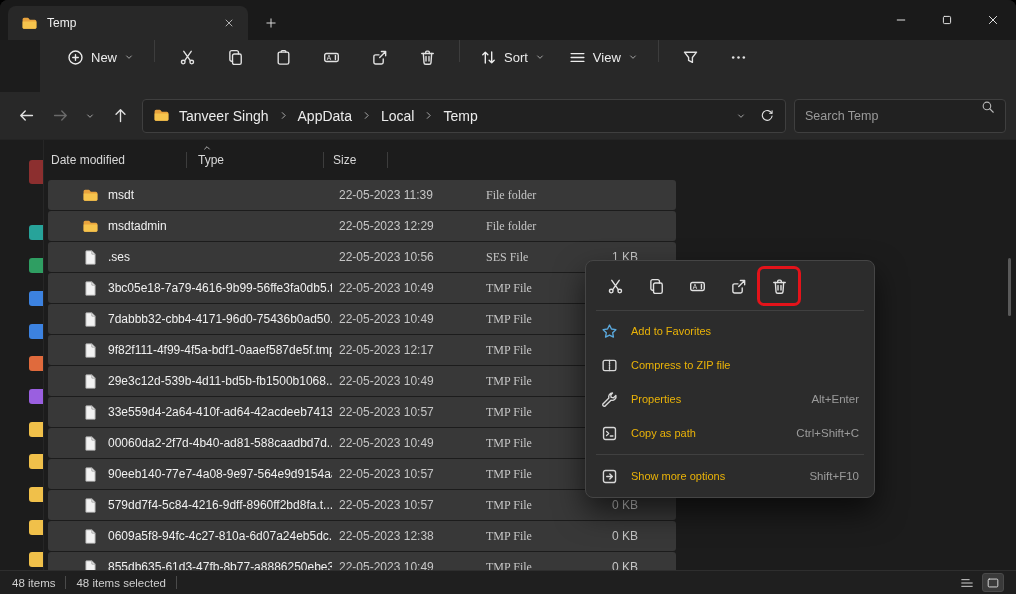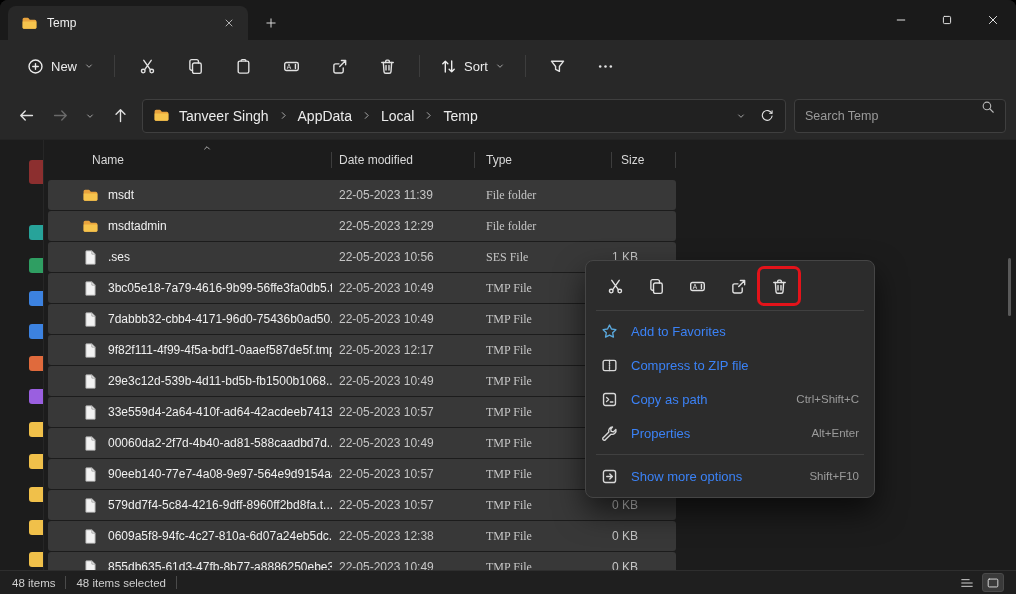--- a/index.html
+++ b/index.html
@@ -20,21 +20,21 @@
   .titlebar{height:40px;background:#1a1a1a;display:flex;align-items:flex-start;}
   .tab{margin:6px 0 0 8px;width:240px;height:34px;background:var(--bar);border-radius:8px 8px 0 0;
     display:flex;align-items:center;gap:9px;padding:0 8px 0 13px;}
   .tab-title{font-size:12px;color:#f0f0f0;}
   .tab-close{margin-left:auto;width:22px;height:22px;border-radius:4px;display:flex;align-items:center;justify-content:center;color:#cfcfcf;}
   .newtab{width:30px;height:30px;margin:8px 0 0 8px;display:flex;align-items:center;justify-content:center;color:#dcdcdc;border-radius:4px;}
   .wincontrols{margin-left:auto;display:flex;height:40px;}
   .wcbtn{width:46px;height:40px;display:flex;align-items:center;justify-content:center;color:#e6e6e6;}
 
   
-  .commandbar{height:52px;background:var(--bar);display:flex;align-items:center;padding:0 16px;gap:2px;}
+  .commandbar{height:52px;background:var(--bar);display:flex;align-items:flex-start;padding:0 16px;gap:2px;margin-left:40px;}
   .tbtn{display:flex;align-items:center;gap:7px;padding:0 11px;height:34px;border-radius:4px;color:#ececec;font-size:13px;}
   .ibtn{width:46px;height:34px;display:flex;align-items:center;justify-content:center;border-radius:4px;color:#e2e2e2;}
   .vdiv{width:1px;height:22px;background:#3d3d3d;margin:0 7px;}
   .chev{color:#c0c0c0;}
 
   
   .addressrow{height:48px;background:var(--bar);display:flex;align-items:center;padding:0 10px;gap:2px;border-bottom:1px solid #242424;}
   .navbtn{width:32px;height:32px;display:flex;align-items:center;justify-content:center;border-radius:4px;color:#e2e2e2;}
   .navbtn.sm{width:24px;}
   .navbtn.disabled{color:#6a6a6a;}
@@ -85,21 +85,21 @@
   .ctxmenu{position:absolute;left:585px;top:260px;width:290px;background:#2c2c2c;border:1px solid #454545;
     border-radius:8px;box-shadow:0 14px 30px rgba(0,0,0,.6);padding:4px;z-index:50;}
   .ctx-iconrow{display:flex;align-items:center;gap:3px;padding:4px 6px 6px;}
   .cibtn{width:38px;height:34px;display:flex;align-items:center;justify-content:center;border-radius:4px;color:#e2e2e2;}
   .cibtn.annot{box-shadow:0 0 0 3px var(--red);}
   .ctx-divider{height:1px;background:#404040;margin:1px 6px 3px;}
   .ctx-divider.mid{margin:4px 6px;}
   .ctx-item{display:flex;align-items:center;height:34px;padding:0 11px;border-radius:4px;gap:13px;}
   .ctx-ic{color:#d8d8d8;}
   .ctx-ic.star{color:var(--star);}
-  .ctx-label{flex:1;font-size:13px;color:#3b82f6;white-space:nowrap;}
+  .ctx-label{flex:1;font-size:11px;color:#eab308;white-space:nowrap;}
   .ctx-short{font-size:11.5px;color:#9b9b9b;white-space:nowrap;}
 </style>
 </head>
 <body>
 
 <div class="window">
 
   <div class="titlebar">
     <div class="tab">
       <span class="ic i16">
@@ -218,20 +218,33 @@
         </span>
       </div>
     <div class="vdiv"></div>
     <div class="tbtn">
       <span class="ic i16">
           <svg viewBox="0 0 16 16" fill="none" stroke="currentColor" stroke-width="1.3" stroke-linecap="round" stroke-linejoin="round">
             <path d="M5 13.2V3M5 3L2.6 5.4M5 3l2.4 2.4M11 2.8V13M11 13l-2.4-2.4M11 13l2.4-2.4"></path>
           </svg>
         </span>
       <span>Sort</span>
+      <span class="ic i10 chev">
+          <svg viewBox="0 0 16 16" fill="none" stroke="currentColor" stroke-width="1.3" stroke-linecap="round" stroke-linejoin="round">
+            <path d="M4.2 6.3l3.8 3.8 3.8-3.8"></path>
+          </svg>
+        </span>
+    </div>
+    <div class="tbtn">
+      <span class="ic i16">
+          <svg viewBox="0 0 16 16" fill="none" stroke="currentColor" stroke-width="1.3" stroke-linecap="round" stroke-linejoin="round">
+            <path d="M2 4.3h12M2 8h12M2 11.7h12"></path>
+          </svg>
+        </span>
+      <span>View</span>
       <span class="ic i10 chev">
           <svg viewBox="0 0 16 16" fill="none" stroke="currentColor" stroke-width="1.3" stroke-linecap="round" stroke-linejoin="round">
             <path d="M4.2 6.3l3.8 3.8 3.8-3.8"></path>
           </svg>
         </span>
     </div>
     <div class="vdiv"></div>
     <div class="ibtn">
         <span class="ic i16">
           <svg viewBox="0 0 16 16" fill="none" stroke="currentColor" stroke-width="1.3" stroke-linecap="round" stroke-linejoin="round">
@@ -350,23 +363,20 @@
         <div class="sliver" style="top: 379.7px; background: rgb(240, 192, 74);"></div>
         <div class="sliver" style="top: 412.4px; background: rgb(240, 192, 74);"></div>
       </div>
     <div class="main">
       <div class="headers">
         <span class="ic i10 sortind">
             <svg viewBox="0 0 16 16" fill="none" stroke="currentColor" stroke-width="1.3" stroke-linecap="round" stroke-linejoin="round">
               <path d="M4.2 9.7L8 5.9l3.8 3.8"></path>
             </svg>
           </span>
-        <div class="hcell hname">
-            <span>Name</span>
-          </div>
         <div class="hcell hdate">
             <span>Date modified</span>
           </div>
         <div class="hcell htype">
             <span>Type</span>
           </div>
         <div class="hcell hsize">
             <span>Size</span>
           </div>
       </div>
@@ -661,36 +671,36 @@
               <path d="M8 3.2v1.1M8 5.4v1.1M8 7.6v1.1M8 9.8v1.1M8 12v.8"></path>
             </svg>
           </span>
     <span class="ctx-label">Compress to ZIP file</span>
     <span class="ctx-short"></span>
   </div>
 
   <div class="ctx-item">
     <span class="ic i16 ctx-ic">
             <svg viewBox="0 0 16 16" fill="none" stroke="currentColor" stroke-width="1.3" stroke-linecap="round" stroke-linejoin="round">
+              <path d="M10.8 1.9a3.6 3.6 0 0 0-3.4 4.7L2.3 11.7a1.45 1.45 0 1 0 2 2l5.1-5.1a3.6 3.6 0 0 0 4.6-4.4L11.8 6.4 9.6 6 9.2 3.8z"></path>
+            </svg>
+          </span>
+    <span class="ctx-label">Properties</span>
+    <span class="ctx-short">Alt+Enter</span>
+  </div>
+
+  <div class="ctx-item">
+    <span class="ic i16 ctx-ic">
+            <svg viewBox="0 0 16 16" fill="none" stroke="currentColor" stroke-width="1.3" stroke-linecap="round" stroke-linejoin="round">
               <rect x="2.4" y="2.4" width="11.2" height="11.2" rx="1.8"></rect>
               <path d="M5.2 6l2 2-2 2M8.8 10.4h2.4"></path>
             </svg>
           </span>
     <span class="ctx-label">Copy as path</span>
     <span class="ctx-short">Ctrl+Shift+C</span>
-  </div>
-
-  <div class="ctx-item">
-    <span class="ic i16 ctx-ic">
-            <svg viewBox="0 0 16 16" fill="none" stroke="currentColor" stroke-width="1.3" stroke-linecap="round" stroke-linejoin="round">
-              <path d="M10.8 1.9a3.6 3.6 0 0 0-3.4 4.7L2.3 11.7a1.45 1.45 0 1 0 2 2l5.1-5.1a3.6 3.6 0 0 0 4.6-4.4L11.8 6.4 9.6 6 9.2 3.8z"></path>
-            </svg>
-          </span>
-    <span class="ctx-label">Properties</span>
-    <span class="ctx-short">Alt+Enter</span>
   </div>
 <div class="ctx-divider mid"></div>
   <div class="ctx-item">
     <span class="ic i16 ctx-ic">
             <svg viewBox="0 0 16 16" fill="none" stroke="currentColor" stroke-width="1.3" stroke-linecap="round" stroke-linejoin="round">
               <rect x="2.3" y="2.3" width="11.4" height="11.4" rx="2"></rect>
               <path d="M5.4 8h5M8.3 5.6L10.7 8l-2.4 2.4"></path>
             </svg>
           </span>
     <span class="ctx-label">Show more options</span>

